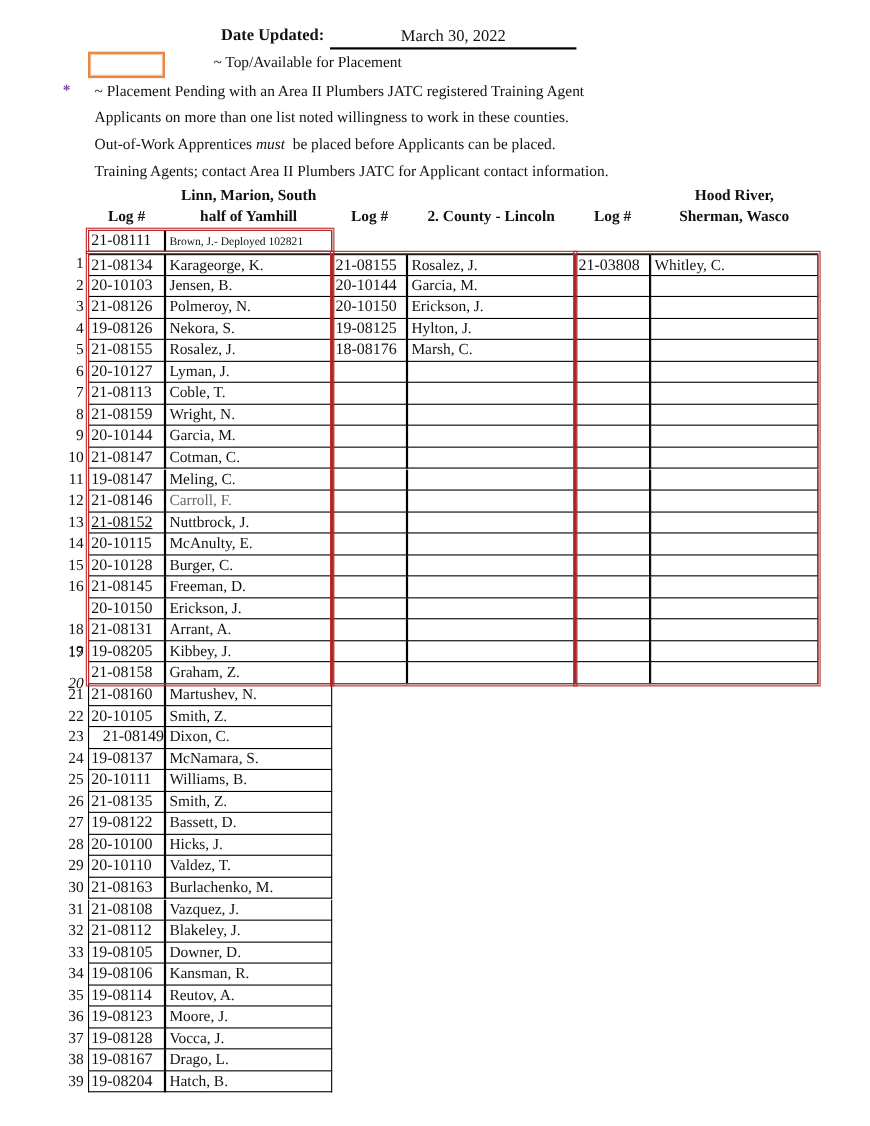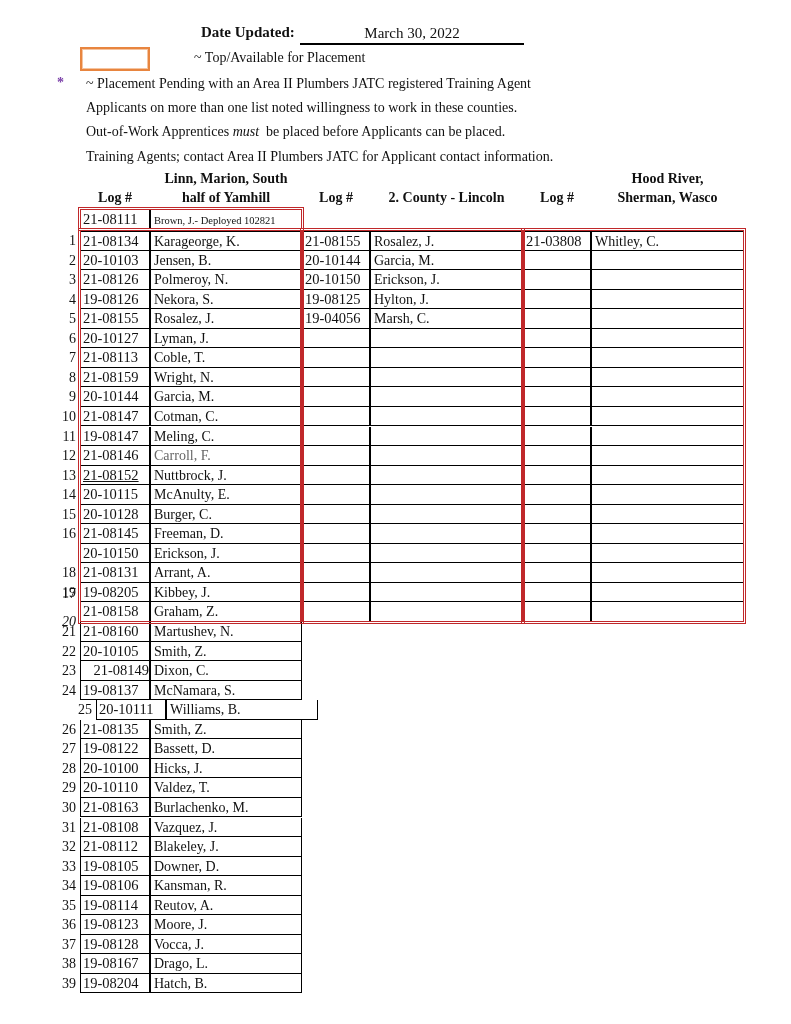--- a/index.html
+++ b/index.html
@@ -103,21 +103,21 @@
       <div class="cell" style="left:150px;width:152px;">Nekora, S.</div>
       <div class="cell log" style="left:302px;width:68px;">19-08125</div>
       <div class="cell" style="left:370px;width:153px;">Hylton, J.</div>
       <div class="cell log" style="left:523px;width:68px;"></div>
       <div class="cell" style="left:591px;width:153px;"></div>
     </div>
     <div class="row" style="top:309.2px;left:0;width:791px;">
       <div class="num" style="top:0;">5</div>
       <div class="cell log" style="left:80px;width:70px;">21-08155</div>
       <div class="cell" style="left:150px;width:152px;">Rosalez, J.</div>
-      <div class="cell log" style="left:302px;width:68px;">19-04056</div>
+      <div class="cell log" style="left:302px;width:68px;">18-08176</div>
       <div class="cell" style="left:370px;width:153px;">Marsh, C.</div>
       <div class="cell log" style="left:523px;width:68px;"></div>
       <div class="cell" style="left:591px;width:153px;"></div>
     </div>
     <div class="row" style="top:328.75px;left:0;width:791px;">
       <div class="num" style="top:0;">6</div>
       <div class="cell log" style="left:80px;width:70px;">20-10127</div>
       <div class="cell" style="left:150px;width:152px;">Lyman, J.</div>
       <div class="cell log" style="left:302px;width:68px;"></div>
       <div class="cell" style="left:370px;width:153px;"></div>
@@ -263,21 +263,21 @@
     <div class="row" style="top:661.1px;left:0;width:791px;">
       <div class="num" style="top:0;">23</div>
       <div class="cell log" style="left:80px;width:70px;text-align:right;">21-08149</div>
       <div class="cell" style="left:150px;width:152px;">Dixon, C.</div>
     </div>
     <div class="row" style="top:680.6500000000001px;left:0;width:791px;">
       <div class="num" style="top:0;">24</div>
       <div class="cell log" style="left:80px;width:70px;">19-08137</div>
       <div class="cell" style="left:150px;width:152px;">McNamara, S.</div>
     </div>
-    <div class="row" style="top:700.2px;left:16px;width:670px;">
+    <div class="row" style="top:700.2px;left:0;width:670px;">
       <div class="num" style="top:0;">25</div>
       <div class="cell log" style="left:80px;width:70px;">20-10111</div>
       <div class="cell" style="left:150px;width:152px;">Williams, B.</div>
     </div>
     <div class="row" style="top:719.75px;left:0;width:791px;">
       <div class="num" style="top:0;">26</div>
       <div class="cell log" style="left:80px;width:70px;">21-08135</div>
       <div class="cell" style="left:150px;width:152px;">Smith, Z.</div>
     </div>
     <div class="row" style="top:739.3px;left:0;width:791px;">

